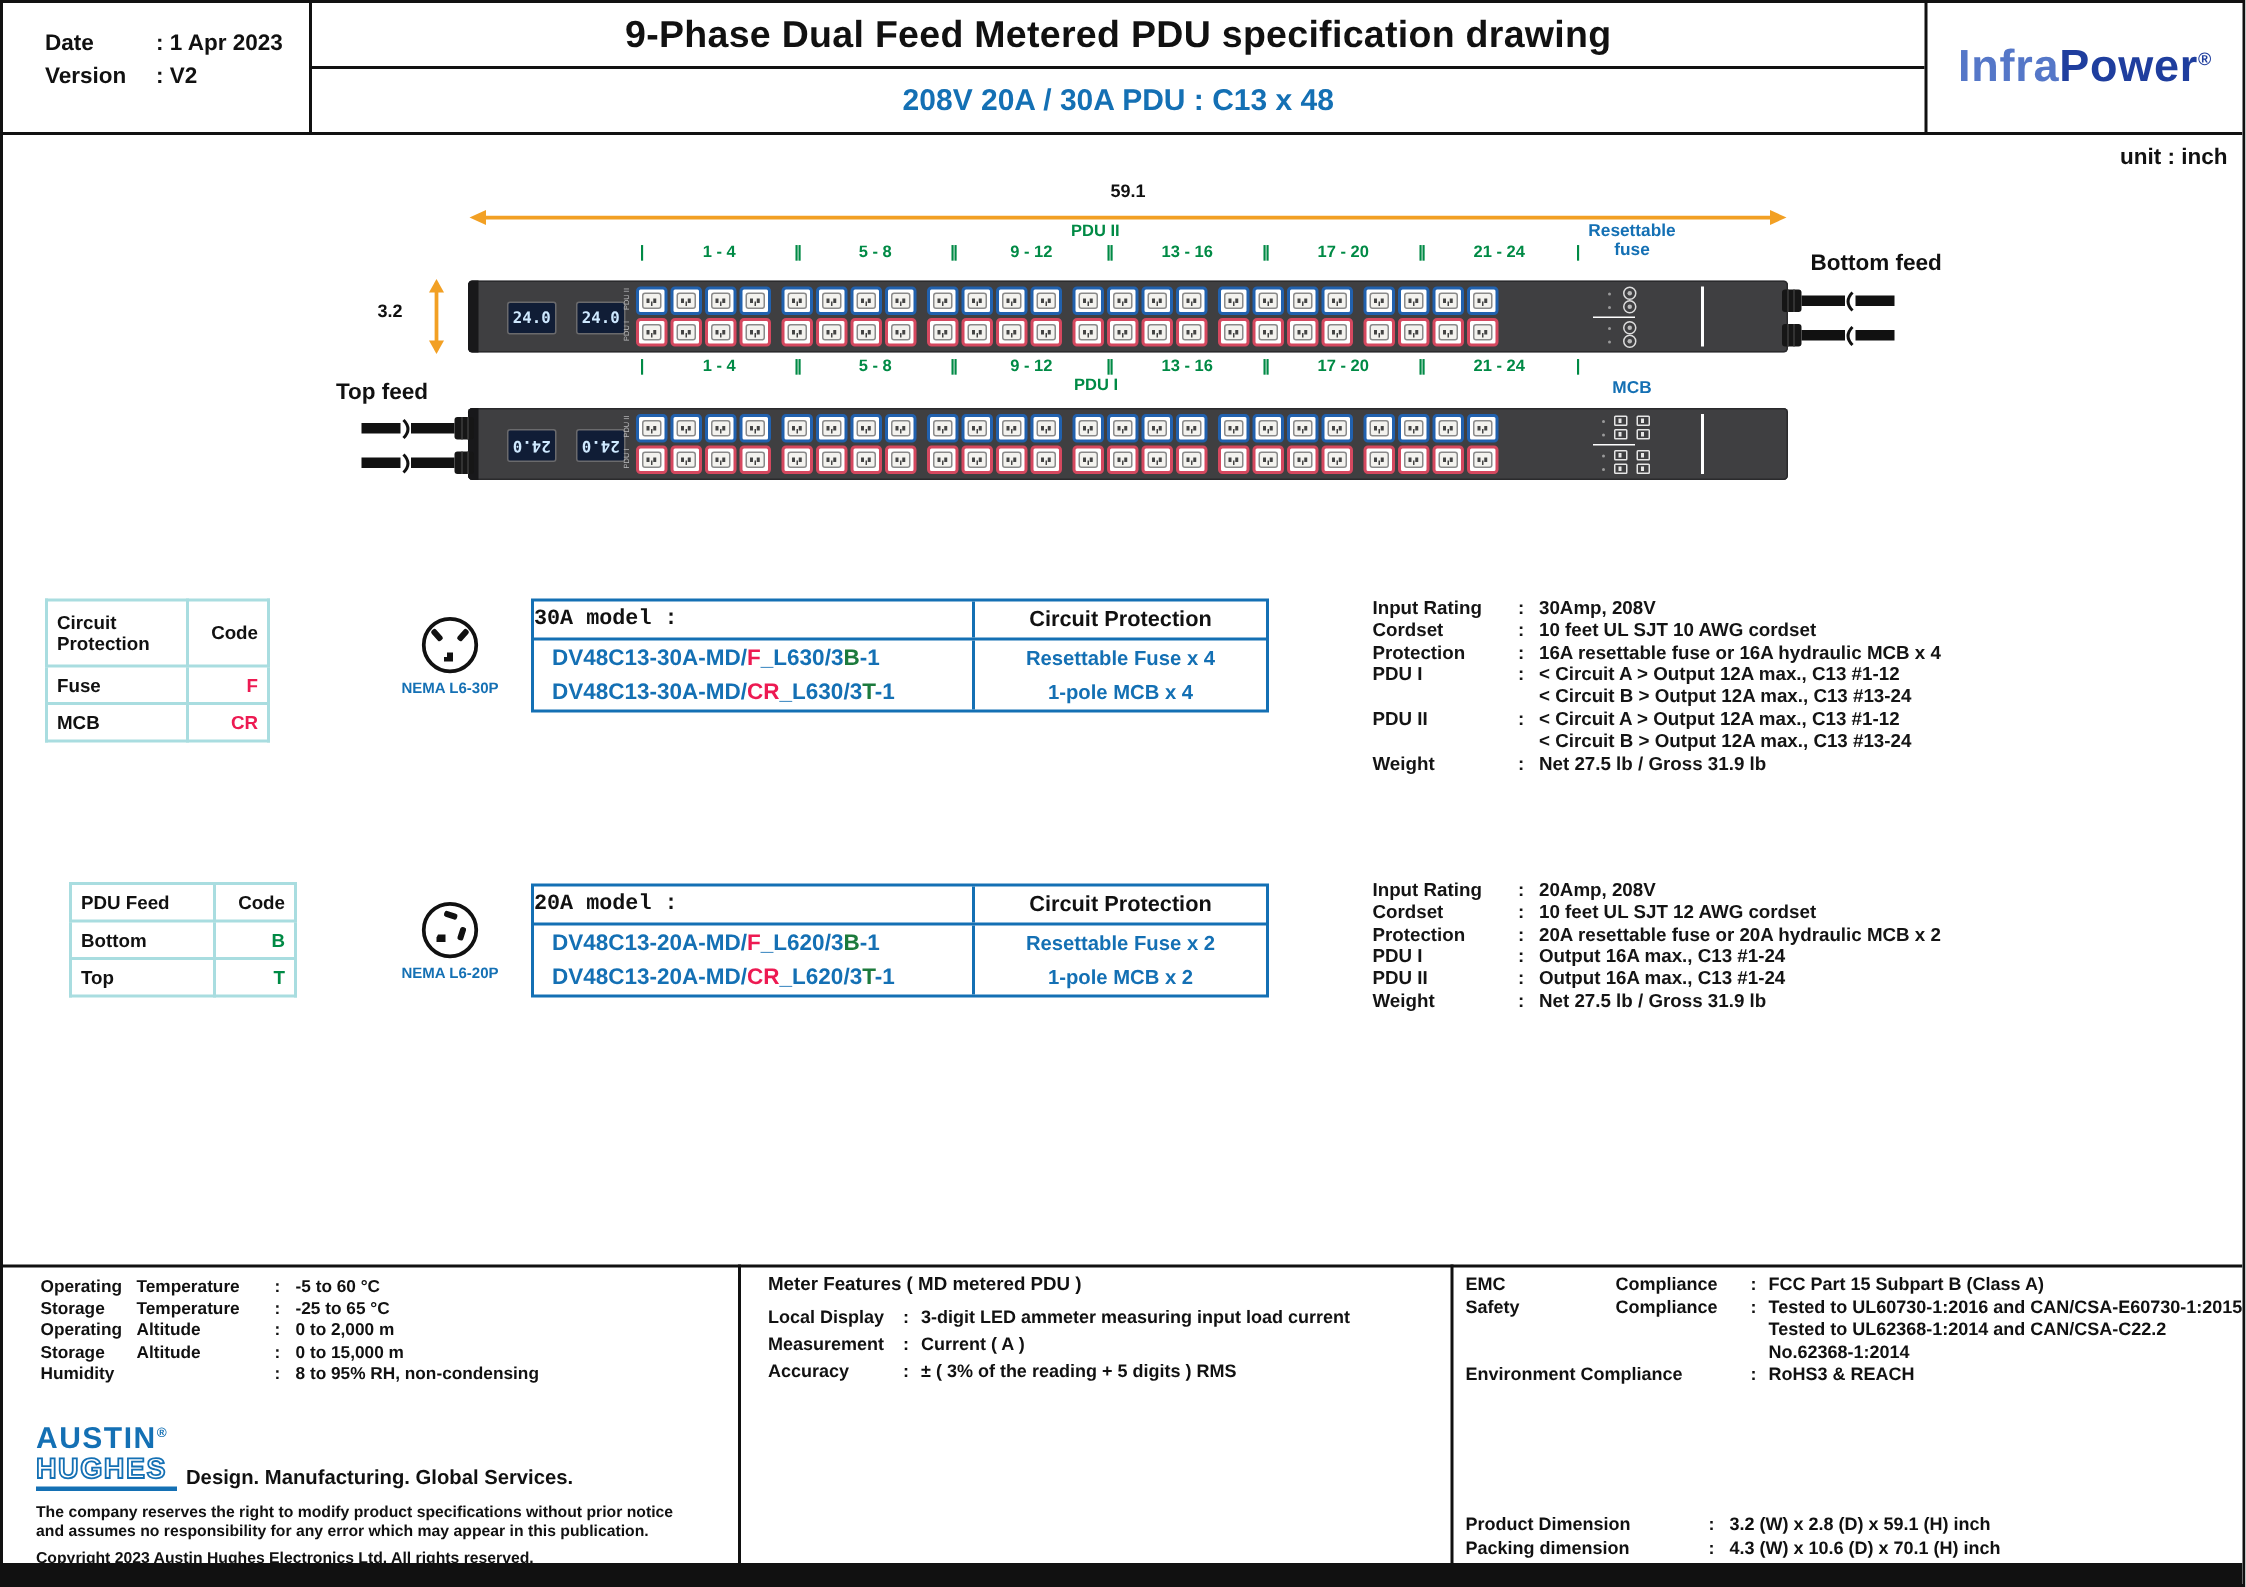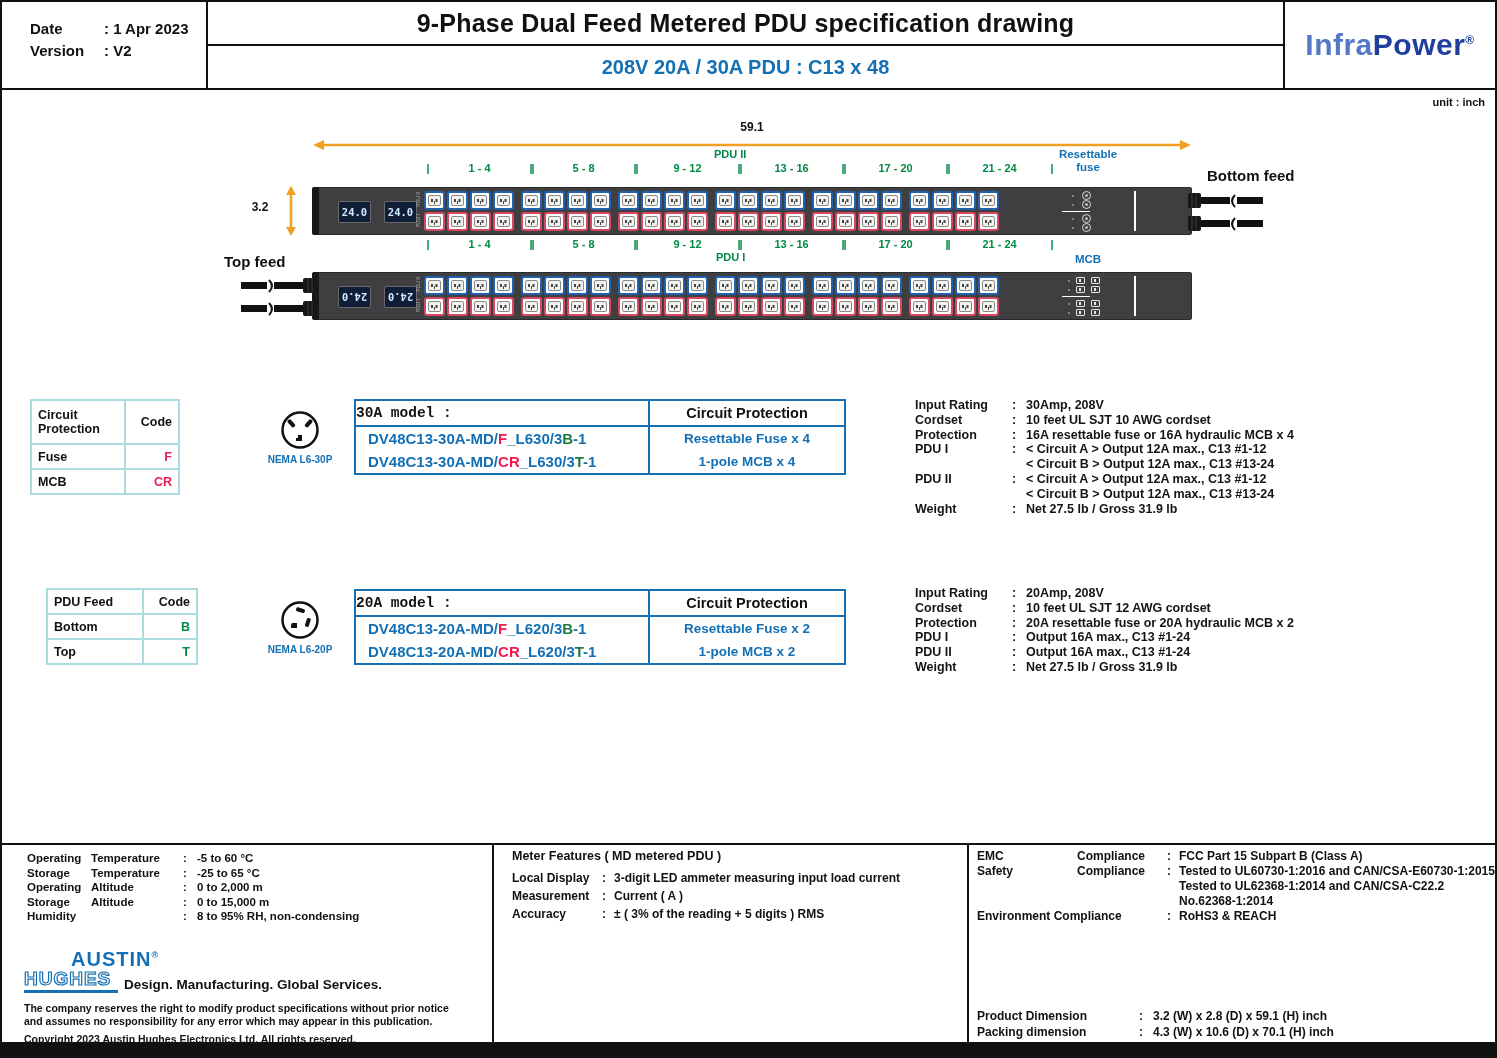--- a/index.html
+++ b/index.html
@@ -13,21 +13,21 @@
   .h-mid{flex:1;display:flex;flex-direction:column;}
   .h-title{height:44px;border-bottom:2px solid #111;display:flex;align-items:center;justify-content:center;
            font-size:25px;font-weight:bold;letter-spacing:.2px;box-sizing:border-box;}
   .h-sub{flex:1;display:flex;align-items:center;justify-content:center;color:#1470b4;font-weight:bold;font-size:20px;}
   .h-right{width:212px;border-left:2px solid #111;box-sizing:border-box;display:flex;align-items:center;justify-content:center;}
   .brand{font-size:30px;font-weight:bold;letter-spacing:.5px;}
   .brand .b1{color:#5577c8;}
   .brand .b2{color:#1f3e9e;}
   .brand sup{font-size:12px;color:#1f3e9e;}
 
-  .unit-note{position:absolute;right:10px;top:94px;font-size:11px;font-weight:bold;}
+  .unit-note{position:absolute;right:10px;top:94px;font-size:15px;font-weight:bold;}
 
   
   .dim-label{position:absolute;font-size:12px;font-weight:bold;text-align:center;}
   .glabels{position:absolute;left:422px;width:634px;display:flex;align-items:center;color:#008a45;font-weight:bold;font-size:11px;}
   .glabels .sep{width:7px;text-align:center;letter-spacing:-1px;}
   .glabels .grp{width:97px;text-align:center;}
   .pdutag{position:absolute;color:#008a45;font-weight:bold;font-size:11px;}
   .bluetag{position:absolute;color:#1470b4;font-weight:bold;font-size:11.5px;text-align:center;line-height:12.5px;}
   .feedtag{position:absolute;color:#111;font-weight:800;font-size:15px;}
 
@@ -100,21 +100,21 @@
   .meter .mrow2{display:grid;grid-template-columns:90px 12px auto;line-height:18px;}
 
   .comp{position:absolute;left:975px;top:847px;font-size:12px;font-weight:600;}
   .comp .crow{display:grid;grid-template-columns:100px 90px 12px auto;line-height:15px;}
   .comp .wide{grid-column:1 / 3;}
 
   .dims{position:absolute;left:975px;top:1006px;font-size:12px;font-weight:600;}
   .dims .drow{display:grid;grid-template-columns:162px 14px auto;line-height:16px;}
 
   .ah-logo{position:absolute;left:22px;top:943px;}
-  .ah1{color:#1470b4;font-weight:800;font-size:20px;letter-spacing:1px;line-height:20px;margin-left:47px;}
+  .ah1{color:#1470b4;font-weight:800;font-size:20px;letter-spacing:1px;line-height:20px;}
   .ah1 sup{font-size:9px;}
   .ah2{color:#fff;-webkit-text-stroke:1.2px #1470b4;font-weight:800;font-size:19px;letter-spacing:1px;line-height:19px;}
   .ah-bar{width:94px;height:3px;background:#1470b4;margin-top:2px;}
   .tagline{position:absolute;left:122px;top:975px;font-weight:800;font-size:13.5px;}
   .disclaimer{position:absolute;left:22px;top:1000px;font-weight:bold;font-size:10.5px;line-height:13px;}
   .copyright{position:absolute;left:22px;top:1031px;font-weight:bold;font-size:10.5px;}
 </style>
 </head>
 <body>
 

